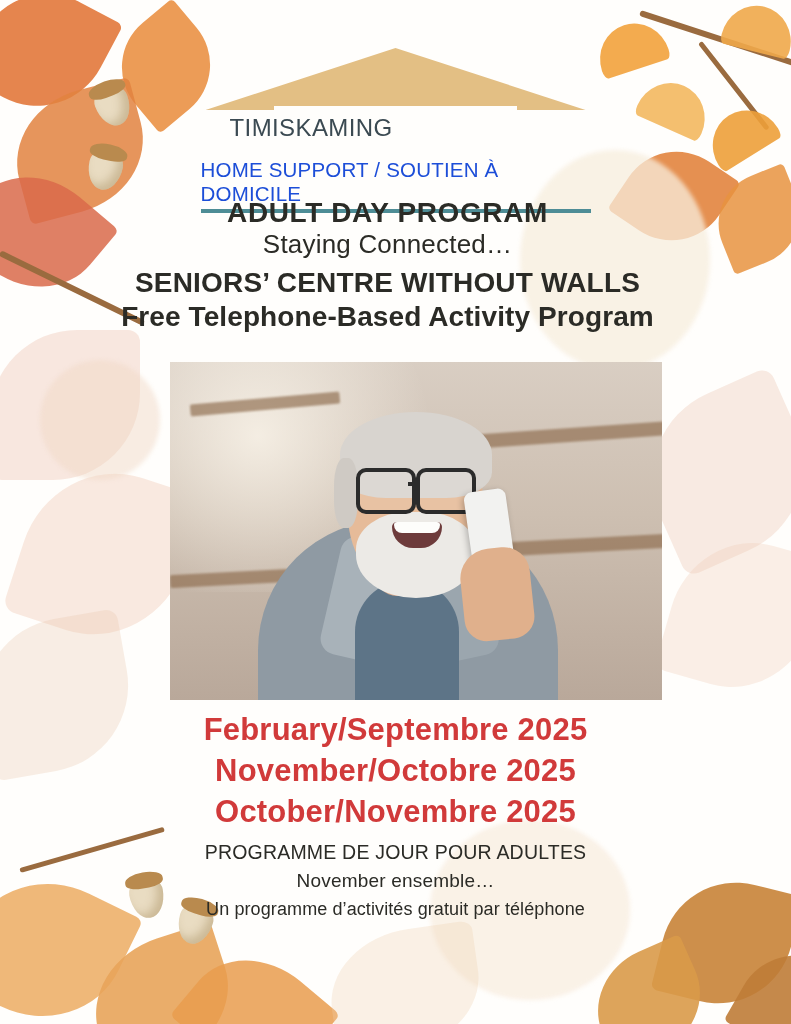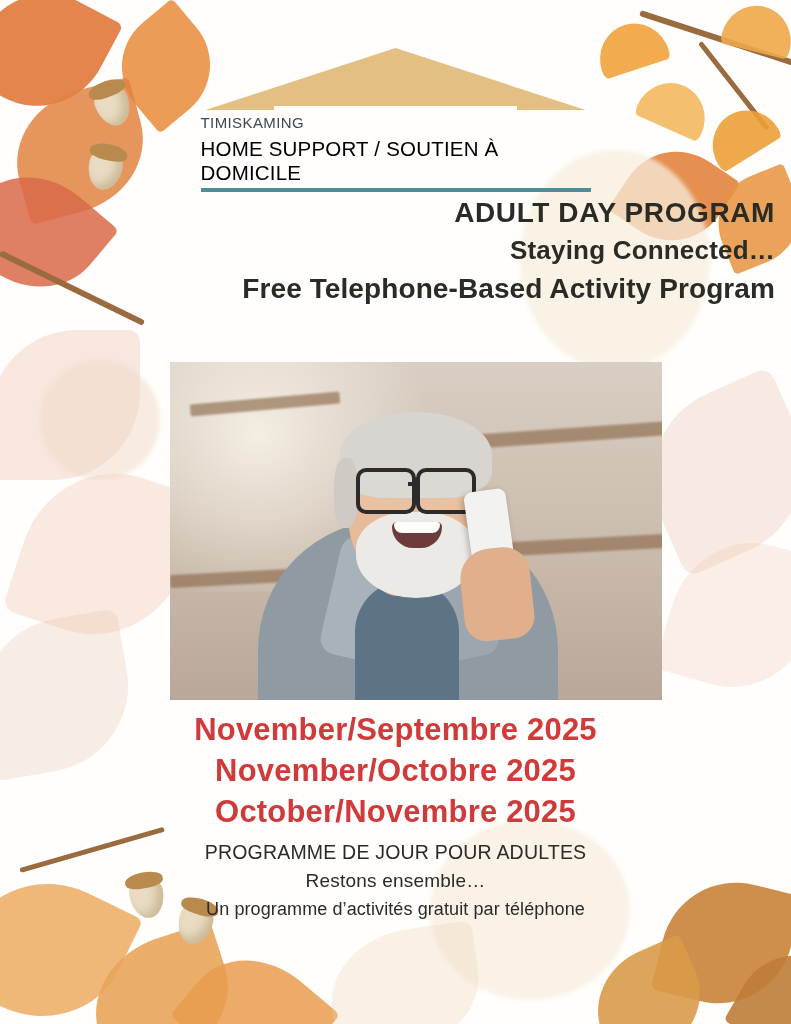--- a/index.html
+++ b/index.html
@@ -96,73 +96,72 @@
     width: 64%;
     height: 4px;
     background: #fffefc;
   }
   .logo-text {
     margin-top: 4px;
     text-align: left;
     width: 390px;
   }
   .logo-line1 {
-    font-size: 15px;
+    font-size: 24px;
     letter-spacing: .4px;
     color: #3b4a52;
     font-weight: 400;
+    margin-left: 29px;
   }
   .logo-line2 {
     font-size: 20.5px;
     letter-spacing: .2px;
-    color: #000000;
+    color: #1d4ed8;
     font-weight: 400;
-    margin-top: 6px;
+    margin-top: 16px;
   }
   .logo-rule {
     margin-top: 3px;
     width: 390px;
     height: 4px;
     background: #4e8d96;
   }
 
   
   .headings {
     position: absolute;
     top: 196px;
     left: 0; right: 16px;
-    text-align: right;
+    text-align: center;
     color: #2b2b26;
   }
   .h-1 {
     font-size: 28px;
     font-weight: bold;
     letter-spacing: .6px;
     line-height: 1.18;
   }
   .h-2 {
     font-size: 26px;
-    font-weight: bold;
+    font-weight: normal;
     letter-spacing: .2px;
     line-height: 1.2;
-    margin-top: 6px;
   }
   .h-3 {
     font-size: 28px;
     font-weight: bold;
     letter-spacing: .2px;
     line-height: 1.2;
     margin-top: 6px;
   }
   .h-4 {
     font-size: 28px;
     font-weight: bold;
     letter-spacing: .1px;
     line-height: 1.2;
-    margin-top: 6px;
   }
 
   
   .photo {
     position: absolute;
     left: 170px;
     top: 362px;
     width: 492px;
     height: 338px;
     overflow: hidden;
@@ -381,20 +380,21 @@
     <div class="logo-text">
       <div class="logo-line1">TIMISKAMING</div>
       <div class="logo-line2">HOME SUPPORT / SOUTIEN À DOMICILE</div>
     </div>
     <div class="logo-rule"></div>
   </div>
 
   <div class="headings">
     <div class="h-1">ADULT DAY PROGRAM</div>
     <div class="h-2">Staying Connected…</div>
+    <div class="h-3">SENIORS’ CENTRE WITHOUT WALLS</div>
     <div class="h-4">Free Telephone-Based Activity Program</div>
   </div>
 
   <div class="photo">
     <div class="bg"></div>
     <div class="wallglow"></div>
     <div class="shelf" style="left:20px;top:36px;width:150px;height:12px;transform:rotate(-5deg);"></div>
     <div class="shelf" style="left:300px;top:66px;width:200px;height:14px;transform:rotate(-4deg);"></div>
     <div class="shelf" style="left:330px;top:176px;width:175px;height:14px;transform:rotate(-3deg);"></div>
     <div class="shelf" style="left:0px;top:210px;width:120px;height:13px;transform:rotate(-3deg);"></div>
@@ -411,24 +411,24 @@
     <div class="p-mouth"></div>
     <div class="p-teeth"></div>
     <div class="glasses-l"></div>
     <div class="glasses-r"></div>
     <div class="glasses-bridge"></div>
     <div class="p-phone"></div>
     <div class="p-hand"></div>
   </div>
 
   <div class="dates">
-    <div class="date-line">November/Septembre 2025</div>
+    <div class="date-line">February/Septembre 2025</div>
     <div class="date-line">November/Octobre 2025</div>
     <div class="date-line">October/Novembre  2025</div>
   </div>
 
   <div class="french">
     <div class="fr-1">PROGRAMME DE JOUR POUR ADULTES</div>
-    <div class="fr-2">Restons ensemble…</div>
+    <div class="fr-2">November ensemble…</div>
     <div class="fr-4">Un programme d’activités gratuit par téléphone</div>
   </div>
 
 </div>
 
 </body></html>

